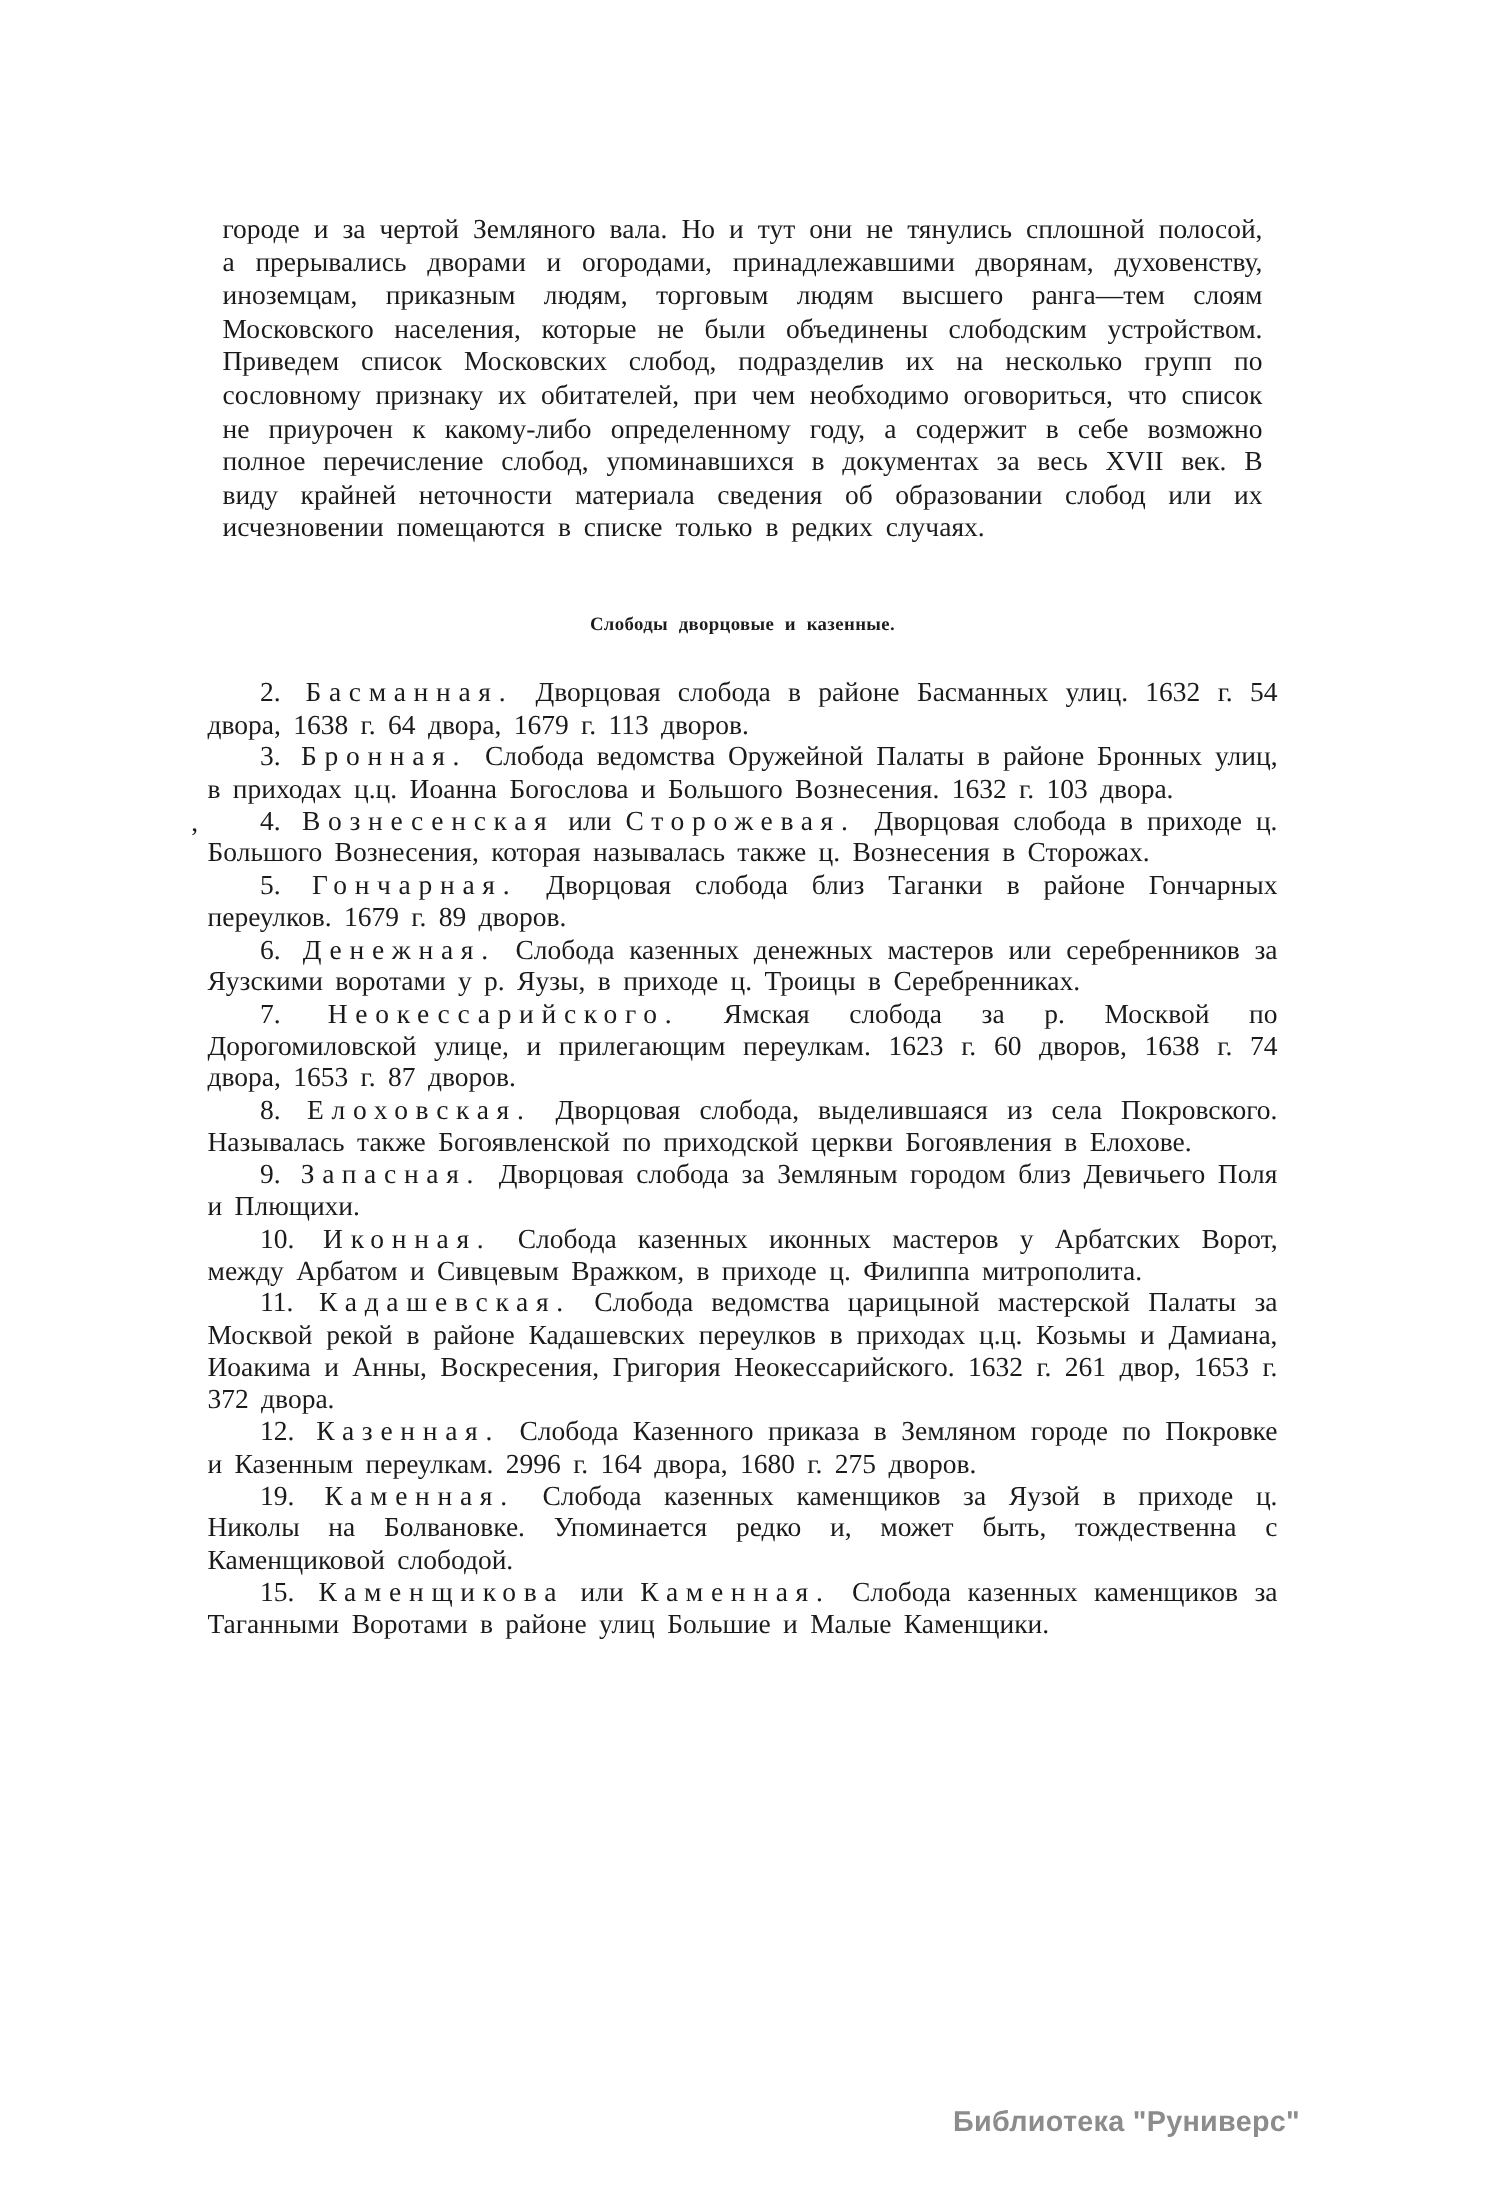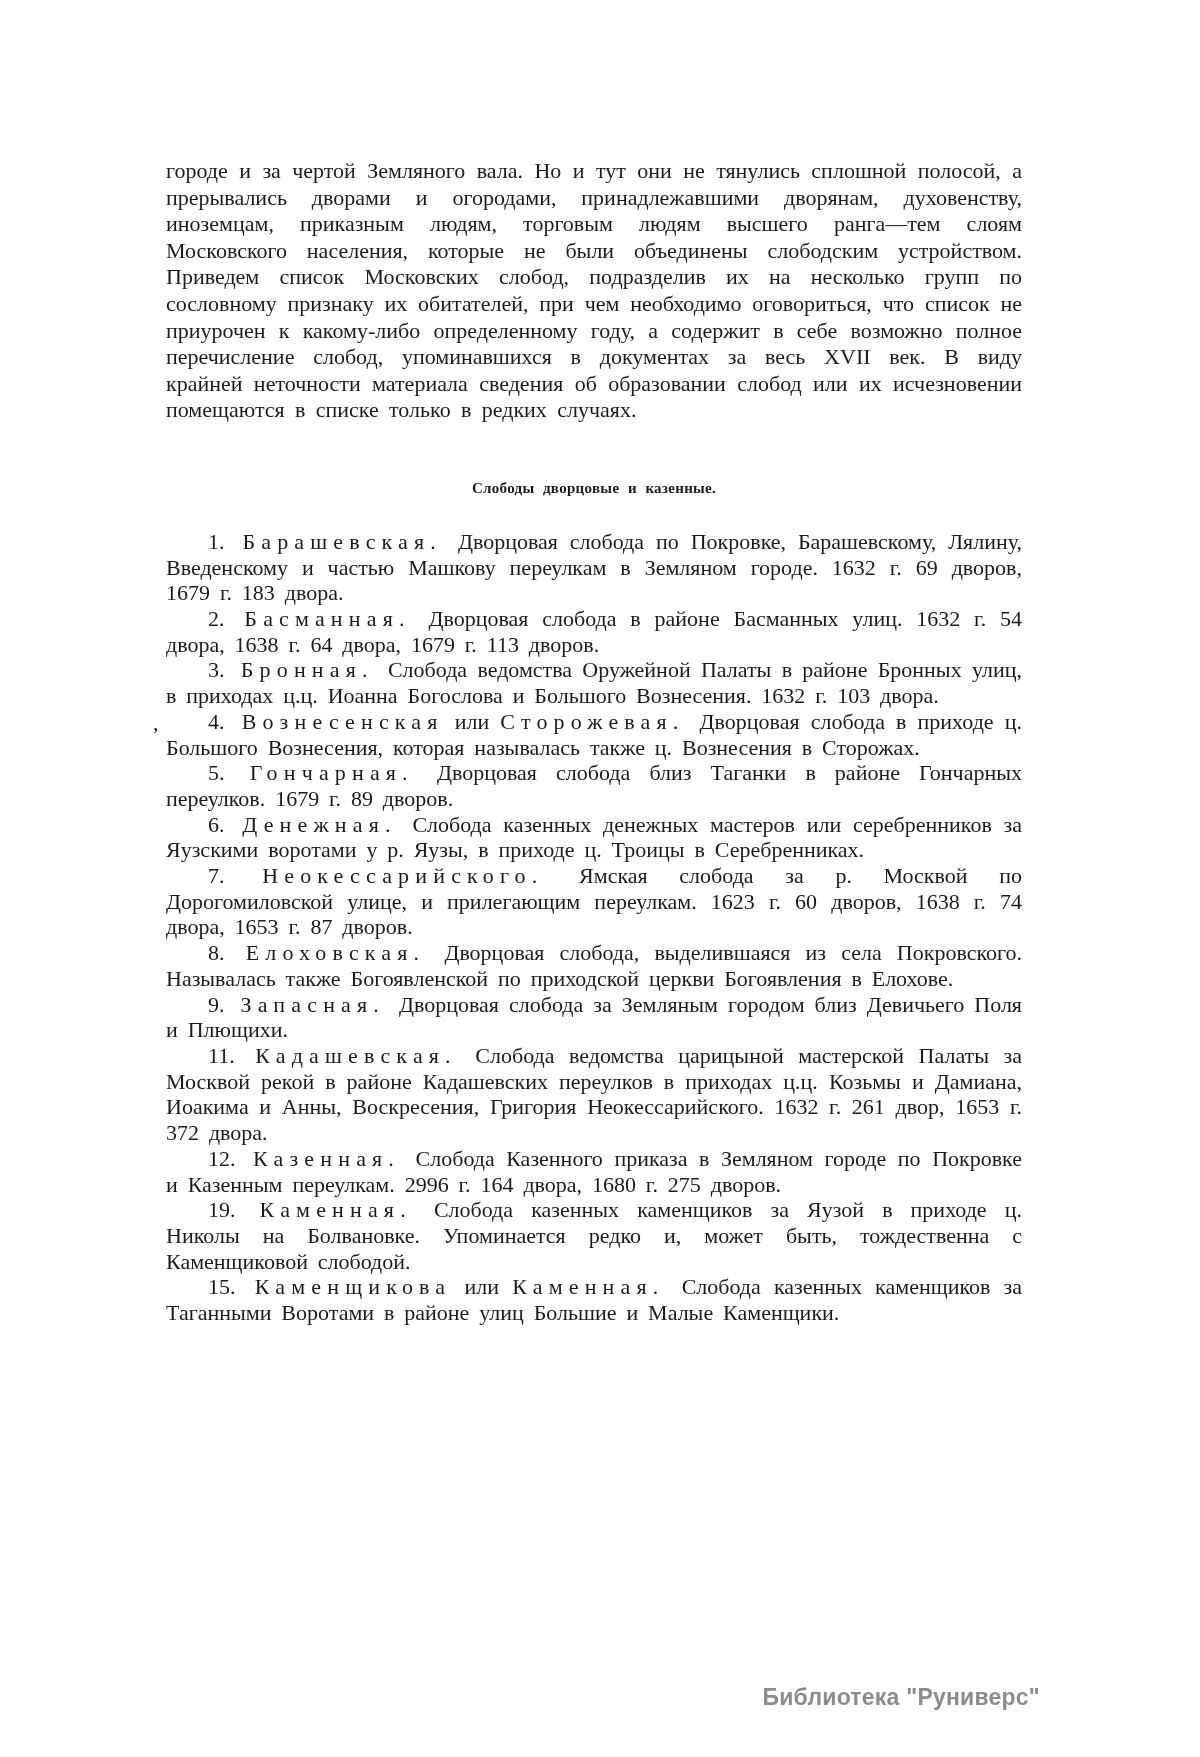--- a/index.html
+++ b/index.html
@@ -13,21 +13,21 @@
     color: #1b1b1b;
     overflow: hidden;
   }
   .content {
     position: absolute;
     left: 166px;
     top: 158px;
     width: 856px;
   }
   .intro {
-    margin: 0;
+    margin: 12px;
     font-size: 22px;
     line-height: 26.6px;
     text-align: justify;
     word-spacing: 0.22em;
   }
   .section-title {
     margin: 56px 0 32px 0;
     font-size: 15px;
     font-weight: bold;
     text-align: center;
@@ -66,38 +66,38 @@
 </head>
 <body>
 
 <div class="page">
   <div class="content">
     <p class="intro">городе и за чертой Земляного вала. Но и тут они не тянулись сплошной полосой, а прерывались дворами и огородами, принадлежавшими дворянам, духовенству, иноземцам, приказным людям, торговым людям высшего ранга—тем слоям Московского населения, которые не были объединены слободским устройством. Приведем список Московских слобод, подразделив их на несколько групп по сословному признаку их обитателей, при чем необходимо оговориться, что список не приурочен к какому-либо определенному году, а содержит в себе возможно полное перечисление слобод, упоминавшихся в документах за весь XVII век. В виду крайней неточности материала сведения об образовании слобод или их исчезновении помещаются в списке только в редких случаях.</p>
 
     <h2 class="section-title">Слободы дворцовые и казенные.</h2>
 
     <div>
-  <p class="item"><span class="num">1.</span> <span class="name"><span class="seg spaced">Барашевская.</span></span> <span class="itext">Дворцовая слобода по Покровке, Барашевскому, Лялину, Введенскому и частью Машкову переулкам в Земляном городе. 1632 г. 69 дворов, 1679 г. 183 двора.</span></p>
 
   <p class="item"><span class="num">2.</span> <span class="name"><span class="seg spaced">Басманная.</span></span> <span class="itext">Дворцовая слобода в районе Басманных улиц. 1632 г. 54 двора, 1638 г. 64 двора, 1679 г. 113 дворов.</span></p>
 
   <p class="item"><span class="num">3.</span> <span class="name"><span class="seg spaced">Бронная.</span></span> <span class="itext">Слобода ведомства Оружейной Палаты в районе Бронных улиц, в приходах ц.ц. Иоанна Богослова и Большого Вознесения. 1632 г. 103 двора.</span></p>
 
   <p class="item"><span class="lead">,</span><span class="num">4.</span> <span class="name"><span class="seg spaced">Вознесенская</span><span class="seg"> или </span><span class="seg spaced">Сторожевая.</span></span> <span class="itext">Дворцовая слобода в приходе ц. Большого Вознесения, которая называлась также ц. Вознесения в Сторожах.</span></p>
 
   <p class="item"><span class="num">5.</span> <span class="name"><span class="seg spaced">Гончарная.</span></span> <span class="itext">Дворцовая слобода близ Таганки в районе Гончарных переулков. 1679 г. 89 дворов.</span></p>
 
   <p class="item"><span class="num">6.</span> <span class="name"><span class="seg spaced">Денежная.</span></span> <span class="itext">Слобода казенных денежных мастеров или серебренников за Яузскими воротами у р. Яузы, в приходе ц. Троицы в Серебренниках.</span></p>
 
   <p class="item"><span class="num">7.</span> <span class="name"><span class="seg spaced">Неокессарийского.</span></span> <span class="itext">Ямская слобода за р. Москвой по Дорогомиловской улице, и прилегающим переулкам. 1623 г. 60 дворов, 1638 г. 74 двора, 1653 г. 87 дворов.</span></p>
 
   <p class="item"><span class="num">8.</span> <span class="name"><span class="seg spaced">Елоховская.</span></span> <span class="itext">Дворцовая слобода, выделившаяся из села Покровского. Называлась также Богоявленской по приходской церкви Богоявления в Елохове.</span></p>
 
   <p class="item"><span class="num">9.</span> <span class="name"><span class="seg spaced">Запасная.</span></span> <span class="itext">Дворцовая слобода за Земляным городом близ Девичьего Поля и Плющихи.</span></p>
 
+  <p class="item"><span class="num">10.</span> <span class="name"><span class="seg spaced">Иконная.</span></span> <span class="itext">Слобода казенных иконных мастеров у Арбатских Ворот, между Арбатом и Сивцевым Вражком, в приходе ц. Филиппа митрополита.</span></p>
 
   <p class="item"><span class="num">11.</span> <span class="name"><span class="seg spaced">Кадашевская.</span></span> <span class="itext">Слобода ведомства царицыной мастерской Палаты за Москвой рекой в районе Кадашевских переулков в приходах ц.ц. Козьмы и Дамиана, Иоакима и Анны, Воскресения, Григория Неокессарийского. 1632 г. 261 двор, 1653 г. 372 двора.</span></p>
 
   <p class="item"><span class="num">12.</span> <span class="name"><span class="seg spaced">Казенная.</span></span> <span class="itext">Слобода Казенного приказа в Земляном городе по Покровке и Казенным переулкам. 2996 г. 164 двора, 1680 г. 275 дворов.</span></p>
 
 
   <p class="item"><span class="num">19.</span> <span class="name"><span class="seg spaced">Каменная.</span></span> <span class="itext">Слобода казенных каменщиков за Яузой в приходе ц. Николы на Болвановке. Упоминается редко и, может быть, тождественна с Каменщиковой слободой.</span></p>
 
   <p class="item"><span class="num">15.</span> <span class="name"><span class="seg spaced">Каменщикова</span><span class="seg"> или </span><span class="seg spaced">Каменная.</span></span> <span class="itext">Слобода казенных каменщиков за Таганными Воротами в районе улиц Большие и Малые Каменщики.</span></p>
 </div>

